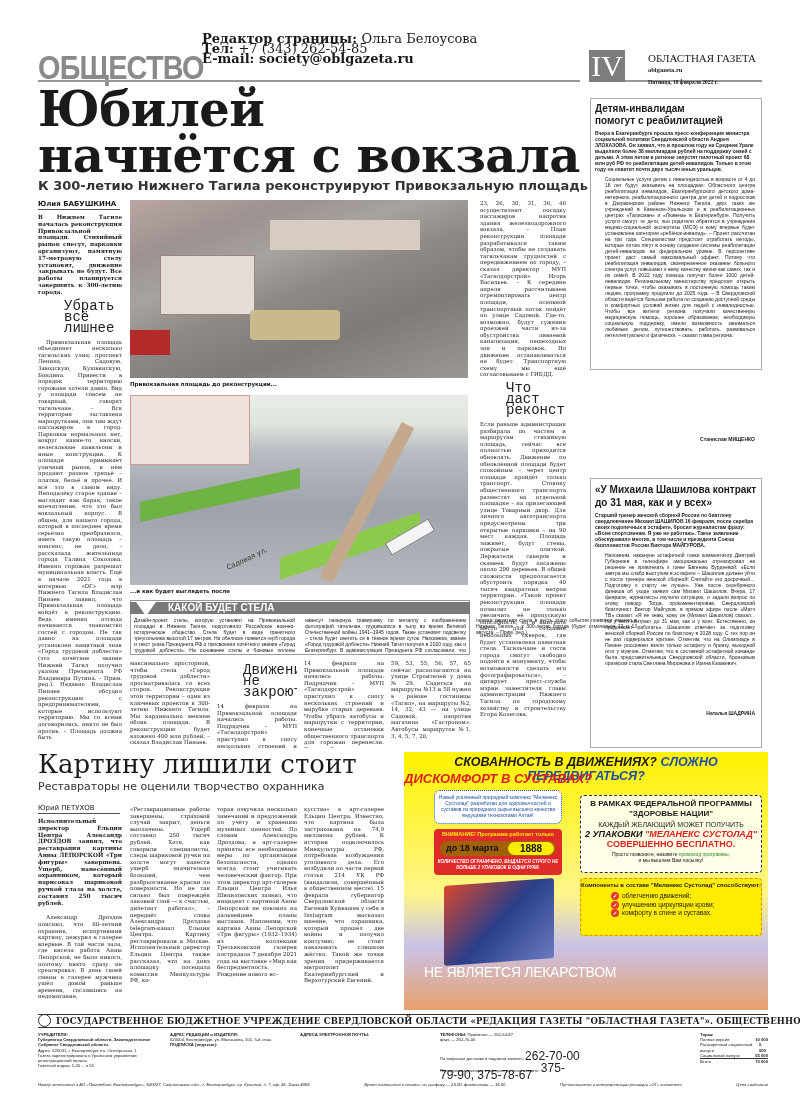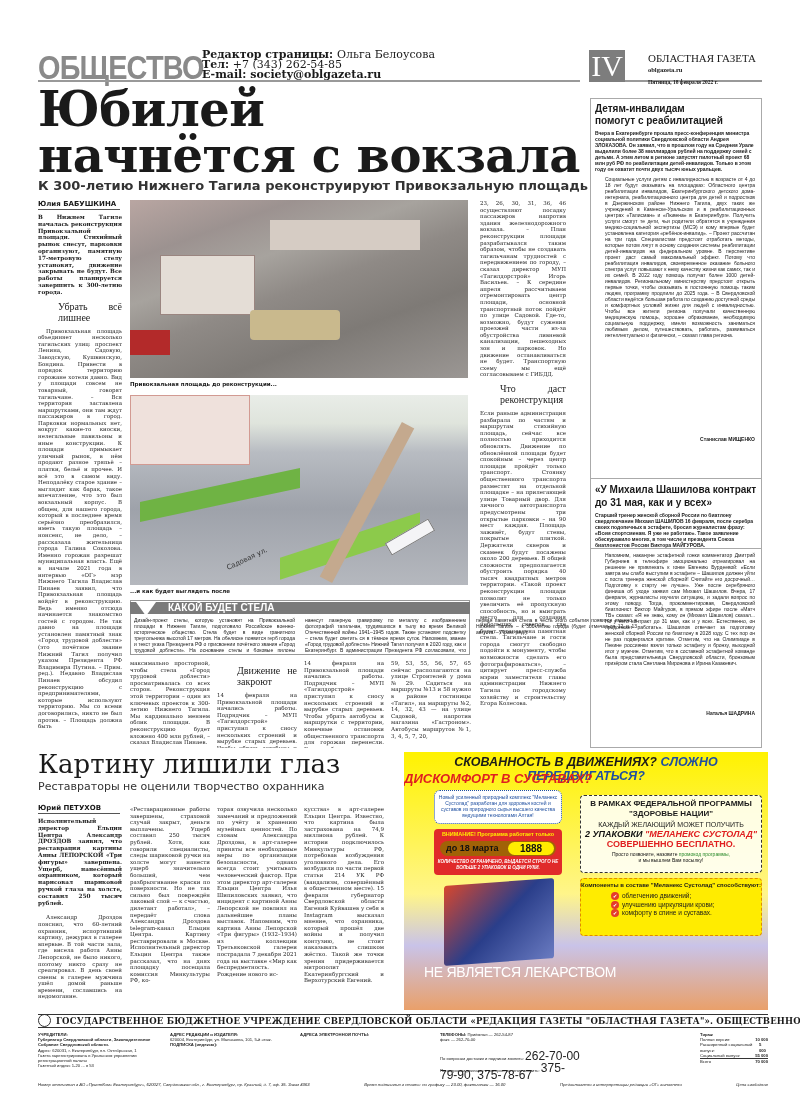--- a/index.html
+++ b/index.html
@@ -1,59 +1,59 @@
 <!DOCTYPE html>
 <html><head>
 <meta charset="utf-8">
 <style>
 *{box-sizing:border-box;margin:0;padding:0}
 body{width:800px;height:1109px;background:#fff;font-family:"DejaVu Serif",serif;color:#1a1a1a;position:relative;overflow:hidden}
 .abs{position:absolute}
 .sec-title{left:38px;top:48px;font-family:"Liberation Sans",sans-serif;font-weight:bold;font-size:34px;color:#8a8a8a;letter-spacing:-1px;transform:scaleX(.85);transform-origin:left}
-.editor{left:202px;top:50px;font-size:11px;line-height:10px;font-family:"DejaVu Serif",serif;font-weight:bold}
+.editor{left:202px;top:34px;font-size:13px;line-height:10px;font-family:"DejaVu Serif",serif;font-weight:bold}
 .editor span{font-weight:normal}
 .rule{left:38px;top:80px;width:542px;height:2px;background:#999}
 .rule2{left:590px;top:80px;width:172px;height:2px;background:#999}
 .pagenum{left:589px;top:50px;width:36px;height:32px;background:#7d7d7d;color:#fff;font-family:"Liberation Serif",serif;font-size:30px;line-height:32px;text-align:center}
 .paper{left:648px;top:52px;font-family:"Liberation Serif",serif;font-size:11px;line-height:12px}
 .paper .u{font-size:6.5px;font-weight:bold}
 .paper .d{font-size:5.5px;font-weight:bold}
 .h1{left:38px;top:86px;font-family:"DejaVu Serif",serif;font-size:48px;line-height:46px;font-weight:bold;letter-spacing:-.5px}
 .sub{left:38px;top:178px;font-size:13px;font-weight:bold;color:#333;font-family:"DejaVu Sans",sans-serif}
 .byline{left:38px;top:200px;width:82px;border-bottom:1.5px solid #555;font-size:7px;font-weight:bold;font-family:"DejaVu Sans",sans-serif;padding-bottom:1px}
 .col{font-size:5.5px;line-height:6.6px;text-align:justify;font-family:"DejaVu Serif",serif;overflow:hidden;color:#222}
 .lead{font-weight:bold;font-size:5.7px;line-height:6.8px}
-.subhead{font-size:10px;line-height:11px;font-family:Liberation Serif, serif;margin:5px 0 5px 20px;color:#222}
+.subhead{font-size:14px;line-height:11px;font-family:Liberation Mono, monospace;margin:5px 0 5px 26px;color:#222}
 .photo1{left:130px;top:200px;width:338px;height:178px;background:linear-gradient(160deg,#b9a6a2 0%,#9c9290 20%,#a7a39e 35%,#8f8a86 50%,#7e7a76 70%,#9b9794 100%)}
 .photo1 .bld{position:absolute;left:30px;top:55px;width:95px;height:60px;background:#e4ddd6;border:1px solid #9a8580}
 .photo1 .bld2{position:absolute;left:140px;top:20px;width:150px;height:30px;background:#d6ccc4}
 .photo1 .plaza{position:absolute;left:120px;top:110px;width:90px;height:30px;background:#c9b98d;border-radius:4px}
 .photo1 .red{position:absolute;left:0;top:130px;width:40px;height:25px;background:#b32a2a}
 .cap{font-size:5.5px;font-weight:bold;font-family:"DejaVu Sans",sans-serif}
 .photo2{left:130px;top:395px;width:338px;height:190px;background:linear-gradient(180deg,#e9ede8 0%,#dfe4dc 15%,#b8bcc2 30%,#9ea2aa 60%,#b5b8be 100%)}
 .photo2 .bldg{position:absolute;left:0;top:0;width:120px;height:70px;background:#efe1dc;border:1px solid #d29a92}
 .photo2 .green1{position:absolute;left:10px;top:90px;width:160px;height:20px;background:#6fb344;transform:skewY(-12deg)}
 .photo2 .green2{position:absolute;left:150px;top:140px;width:140px;height:22px;background:#8cca4b;transform:skewY(-18deg)}
 .photo2 .rail{position:absolute;left:230px;top:20px;width:14px;height:175px;background:#c4a98e;transform:rotate(28deg)}
 .photo2 .tram{position:absolute;left:255px;top:135px;width:50px;height:14px;background:#f4f4f6;border:1px solid #777;transform:rotate(-30deg)}
 .photo2 .label{position:absolute;left:95px;top:160px;font-size:7px;color:#333;transform:rotate(-25deg);font-family:"DejaVu Sans",sans-serif}
 .stela-bar{left:130px;top:602px;width:340px;height:12px;background:#7a7a7a;color:#fff;font-family:"Liberation Sans",sans-serif;font-weight:bold;font-size:10px;line-height:12px;padding-left:38px}
 .stela-tri{left:136px;top:602px;width:0;height:0;border-left:10px solid transparent;border-right:10px solid transparent;border-top:14px solid #fff}
 .stela-box{left:130px;top:600px;width:340px;height:55px;border:1px solid #999}
 .stela-text{left:134px;top:617px;width:332px;height:38px;font-size:5px;line-height:6px;font-family:"Liberation Sans",sans-serif;columns:2;column-gap:10px;text-align:justify}
-.sidebox{left:590px;top:98px;width:172px;height:451px;border:1.5px solid #aaa}
+.sidebox{left:590px;top:98px;width:172px;height:272px;border:1.5px solid #aaa}
 .sidebox h3{font-family:"Liberation Sans",sans-serif;font-size:10px;line-height:12px;font-weight:bold;padding:4px 4px 3px}
 .sidebox .lead2{font-family:"Liberation Sans",sans-serif;font-size:5px;line-height:6px;font-weight:bold;padding:0 4px}
 .sidebox .body{font-family:"Liberation Sans",sans-serif;font-size:5px;line-height:6px;padding:4px 6px 0 14px;text-align:justify}
 .sidebox .sig{text-align:right;font-weight:bold;font-size:5px;font-family:"Liberation Sans",sans-serif;padding:2px 6px}
 .sidebox2{left:590px;top:478px;width:172px;height:270px;border:1.5px solid #aaa}
 .sidebox2 h3{font-family:"Liberation Sans",sans-serif;font-size:10px;line-height:13px;font-weight:bold;padding:4px 4px 3px}
 .h2{left:38px;top:750px;font-family:"DejaVu Serif",serif;font-size:26px;line-height:28px}
 .sub2{left:38px;top:780px;font-size:11px;font-family:"DejaVu Sans",sans-serif;color:#333}
-.byline2{left:38px;top:804px;width:82px;border-bottom:1.5px solid #555;font-size:7px;font-weight:bold;font-family:"DejaVu Sans",sans-serif;padding-bottom:1px}
+.byline2{left:38px;top:804px;width:82px;border-bottom:1.5px solid #555;font-size:7px;font-weight:normal;font-family:"DejaVu Sans",sans-serif;padding-bottom:1px}
 .ad{left:404px;top:752px;width:364px;height:258px;background:linear-gradient(180deg,#fff200 0%,#fff58a 55%,#c9c3e8 75%,#e9a06a 100%);overflow:hidden}
 .ad .t1{position:absolute;left:0;top:3px;width:364px;text-align:center;font-family:"Liberation Sans",sans-serif;font-weight:bold;font-style:italic;font-size:12.5px}
 .ad .t1 .b{color:#1f4fa0}
 .ad .t2{position:absolute;left:0;top:19px;width:364px;text-align:left;color:#e02020;font-family:"Liberation Sans",sans-serif;font-weight:bold;font-style:italic;font-size:13px}
 .ad .leftbox{position:absolute;left:30px;top:38px;width:128px;height:34px;border:1px dotted #1f4fa0;border-radius:6px;background:#fff;font-size:5px;line-height:6px;text-align:center;color:#1f4fa0;font-family:"Liberation Sans",sans-serif;padding:3px}
 .ad .redbox{position:absolute;left:30px;top:77px;width:128px;height:46px;background:#e02a2a;border-radius:4px;color:#fff;font-family:"Liberation Sans",sans-serif}
 .ad .redbox .att{font-size:5.5px;font-weight:bold;text-align:center;padding-top:2px;color:#ffec00}
 .ad .pill{position:absolute;left:6px;top:12px;width:116px;height:15px;background:#a16207;border-radius:8px;color:#111;font-weight:bold;font-size:9px;line-height:15px;padding-left:6px}
 .ad .pill .code{position:absolute;right:2px;top:1px;width:46px;height:13px;background:#ffec00;border-radius:7px;text-align:center;line-height:13px;font-size:10px}
 .ad .redbox .warn{position:absolute;left:0;top:30px;width:128px;font-size:4.5px;line-height:5.5px;text-align:center;font-style:italic;font-weight:bold}
@@ -163,21 +163,21 @@
 <div class="abs sidebox2">
   <h3>
       <div>«У Михаила Шашилова контракт</div>
       <div>до 31 мая, как и у всех»</div>
     </h3>
   <div class="sidebox lead2" style="position:static;border:none;width:auto;height:auto;font-family:'Liberation Sans',sans-serif;font-size:5px;line-height:6px;font-weight:bold;padding:0 4px">Старший тренер женской сборной России по биатлону свердловчанин Михаил ШАШИЛОВ 16 февраля, после серебра своих подопечных в эстафете, бросил журналистам фразу: «Всем спортсменам. Я уже не работаю». Такое заявление обескуражило многих, в том числе и президента Союза биатлонистов России Виктора МАЙГУРОВА.</div>
   <div style="font-family:'Liberation Sans',sans-serif;font-size:5px;line-height:6px;padding:4px 6px 0 14px;text-align:justify;height:160px;overflow:hidden">Напомним, накануне эстафетной гонки комментатор Дмитрий Губерниев в телеэфире эмоционально отреагировал на решение не привлекать к гонке Евгению Бурдеевой: «Если завтра мы слабо выступим в эстафете – Шашилов должен уйти с поста тренера женской сборной! Считайте его досрочный… Подготовку к старту не лучше». Уже после серебряного финиша об уходе заявил сам Михаил Шашилов. Вчера, 17 февраля, журналисты изучили ситуацию, и задали вопрос по этому поводу. Тогда, прокомментировав, Свердловский биатлонист Виктор Майгуров, в прямом эфире после «Матч ТВ» сказал: «Я не знаю, кому он (Михаил Шашилов) сказал... Но у него контракт до 31 мая, как и у всех. Естественно, он продолжает работать». Шашилов отвечает за подготовку женской сборной России по биатлону в 2028 году. С тех пор он не раз подвергался критике. Отметим, что на Олимпиаде в Пекине россиянки взяли только эстафету и бронзу, выходной итог у мужчин. Отметим, что в составной эстафетной команде была представительница Свердловской области, бронзовым призёром стала Светлана Миронова и Ирина Казакевич.</div>
   <div style="text-align:right;font-weight:bold;font-size:5px;font-family:'Liberation Sans',sans-serif;padding:2px 6px">Наталья ШАДРИНА</div>
 </div>
 
-<div class="abs h2">Картину лишили глаз</div>
+<div class="abs h2">Картину лишили стоит</div>
 <div class="abs sub2">Реставраторы не оценили творчество охранника</div>
 <div class="abs byline2">Юрий ПЕТУХОВ</div>
 <div class="abs col" style="left:38px;top:818px;width:84px;height:192px">
   <div class="lead">Исполнительный директор Ельцин Центра Александр ДРОЗДОВ заявил, что реставрация картины Анны ЛЕПОРСКОЙ «Три фигуры» завершена. Ущерб, нанесённый охранником, который нарисовал шариковой ручкой глаза на холсте, составил 250 тысяч рублей.</div>
   <div style="margin-top:8px;text-indent:8px">Александр Дроздов пояснил, что 60-летний охранник, испортивший картину, дежурил в галерее впервые. В той части зала, где висела работа Анны Лепорской, не было никого, поэтому никто сразу не среагировал. В день своей смены в галерее мужчина ушёл домой раньше времени, сославшись на недомогание.</div>
 </div>
 <div class="abs col" style="left:130px;top:806px;width:80px;height:204px">«Реставрационные работы завершены, страховой случай закрыт, деньги выплачены. Ущерб составил 250 тысяч рублей. Хотя, как говорили специалисты, следы шариковой ручки на холсте могут нанести ущерб значительно больший, чем разбрызгивание краски по поверхности. Но не так сильно был повреждён лаковый слой — к счастью, дилетант работал», – передаёт слова Александра Дроздова telegram-канал Ельцин Центра. Картину реставрировали в Москве. Исполнительный директор Ельцин Центра также рассказал, что на днях площадку посещала комиссия Минкультуры РФ, ко-</div>
 <div class="abs col" style="left:217px;top:806px;width:80px;height:204px">торая озвучила несколько замечаний и предложений по учёту и хранению музейных ценностей. По словам Александра Дроздова, в арт-галерее приняты все необходимые меры по организации безопасности, однако всегда стоит учитывать человеческий фактор. При этом директор арт-галереи Ельцин Центра Илья Шипиловских заявил, что инцидент с картиной Анны Лепорской не повлиял на дальнейшие планы выставок. Напомним, что картина Анны Лепорской «Три фигуры» (1932–1934) из коллекции Третьяковской галереи пострадала 7 декабря 2021 года на выставке «Мир как беспредметность. Рождение нового ис-</div>
 <div class="abs col" style="left:304px;top:806px;width:80px;height:204px">кусства» в арт-галерее Ельцин Центра. Известно, что картина была застрахована на 74,9 миллиона рублей. К истории подключилось Минкультуры РФ, потребовав возбуждения уголовного дела. Его возбудили по части первой статьи 214 УК РФ (вандализм, совершённый в общественном месте). 15 февраля губернатор Свердловской области Евгений Куйвашев у себя в Instagram высказал мнение, что охранника, который прошёл две войны и получил контузию, не стоит наказывать слишком жёстко. Такой же точки зрения придерживается митрополит Екатеринбургский и Верхотурский Евгений.</div>
 

